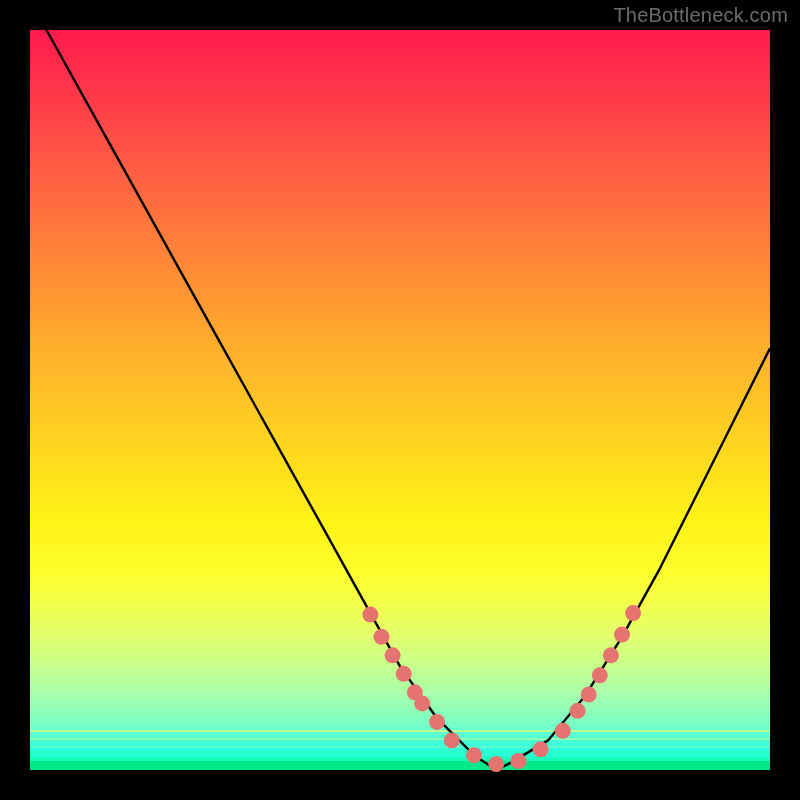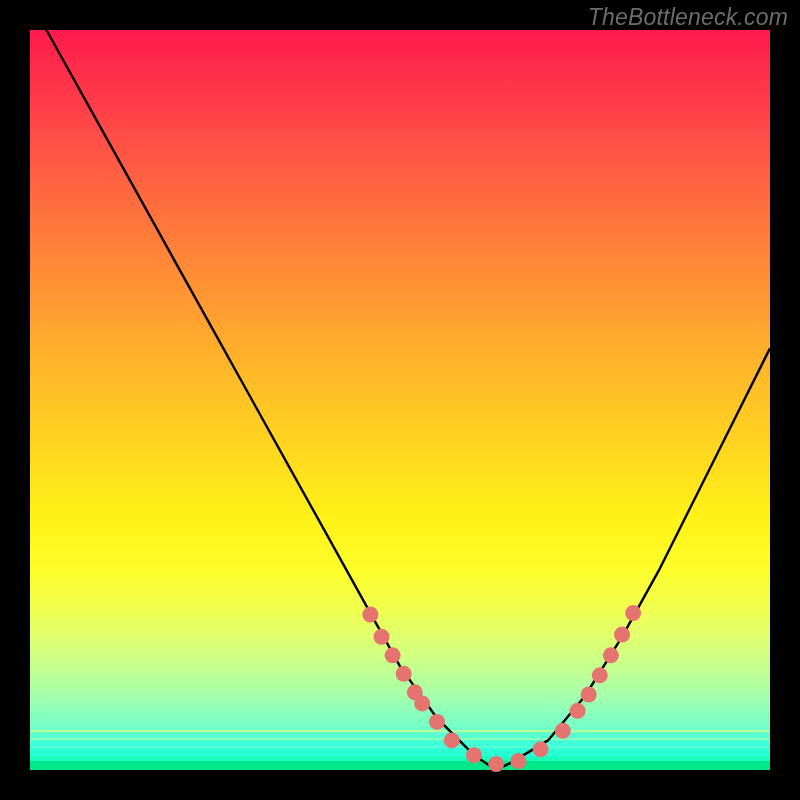--- a/index.html
+++ b/index.html
@@ -14,26 +14,25 @@
   .stage {
     position: relative;
     width: 800px;
     height: 800px;
     background: #000;
   }
   .watermark {
     position: absolute;
     top: 4px;
     right: 12px;
-    font-size: 23px;
+    font-size: 20px;
     font-weight: 500;
     color: #6c6c6c;
     letter-spacing: 0.2px;
     z-index: 10;
-    font-style: italic;
   }
   .plot-frame {
     position: absolute;
     left: 30px;
     top: 30px;
     width: 740px;
     height: 740px;
     background: #000;
   }
   .plot-bg {

